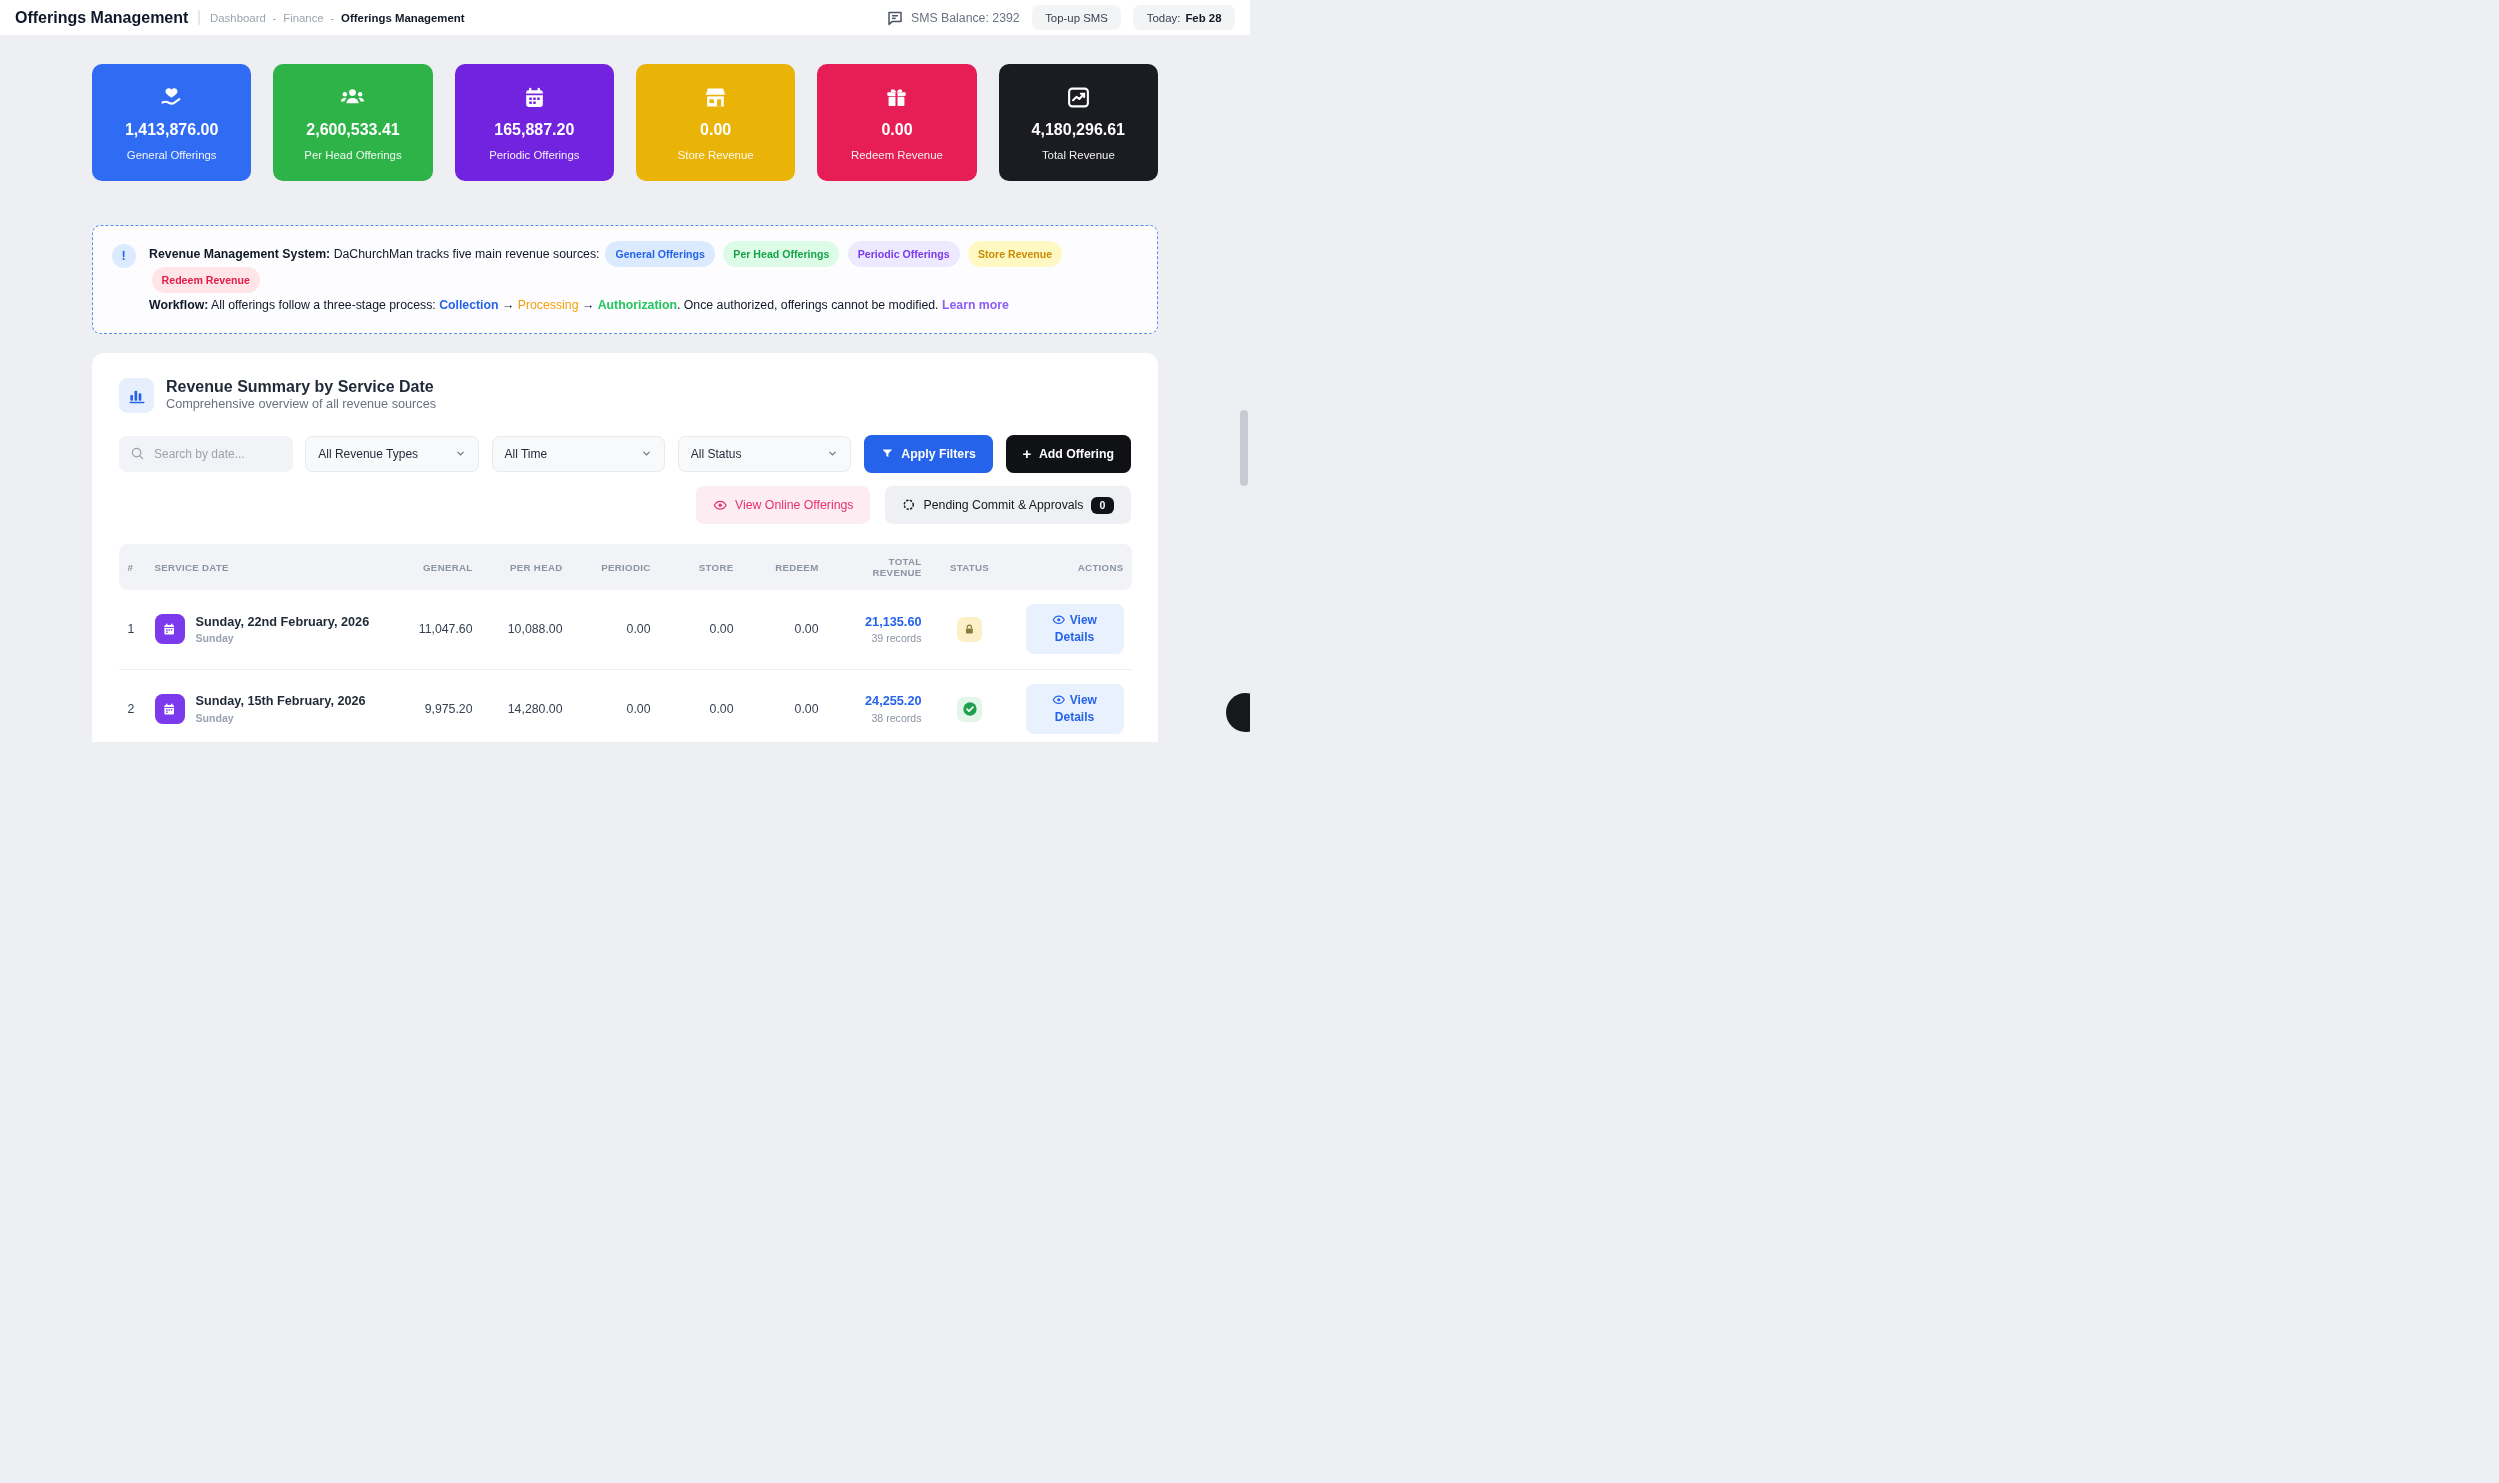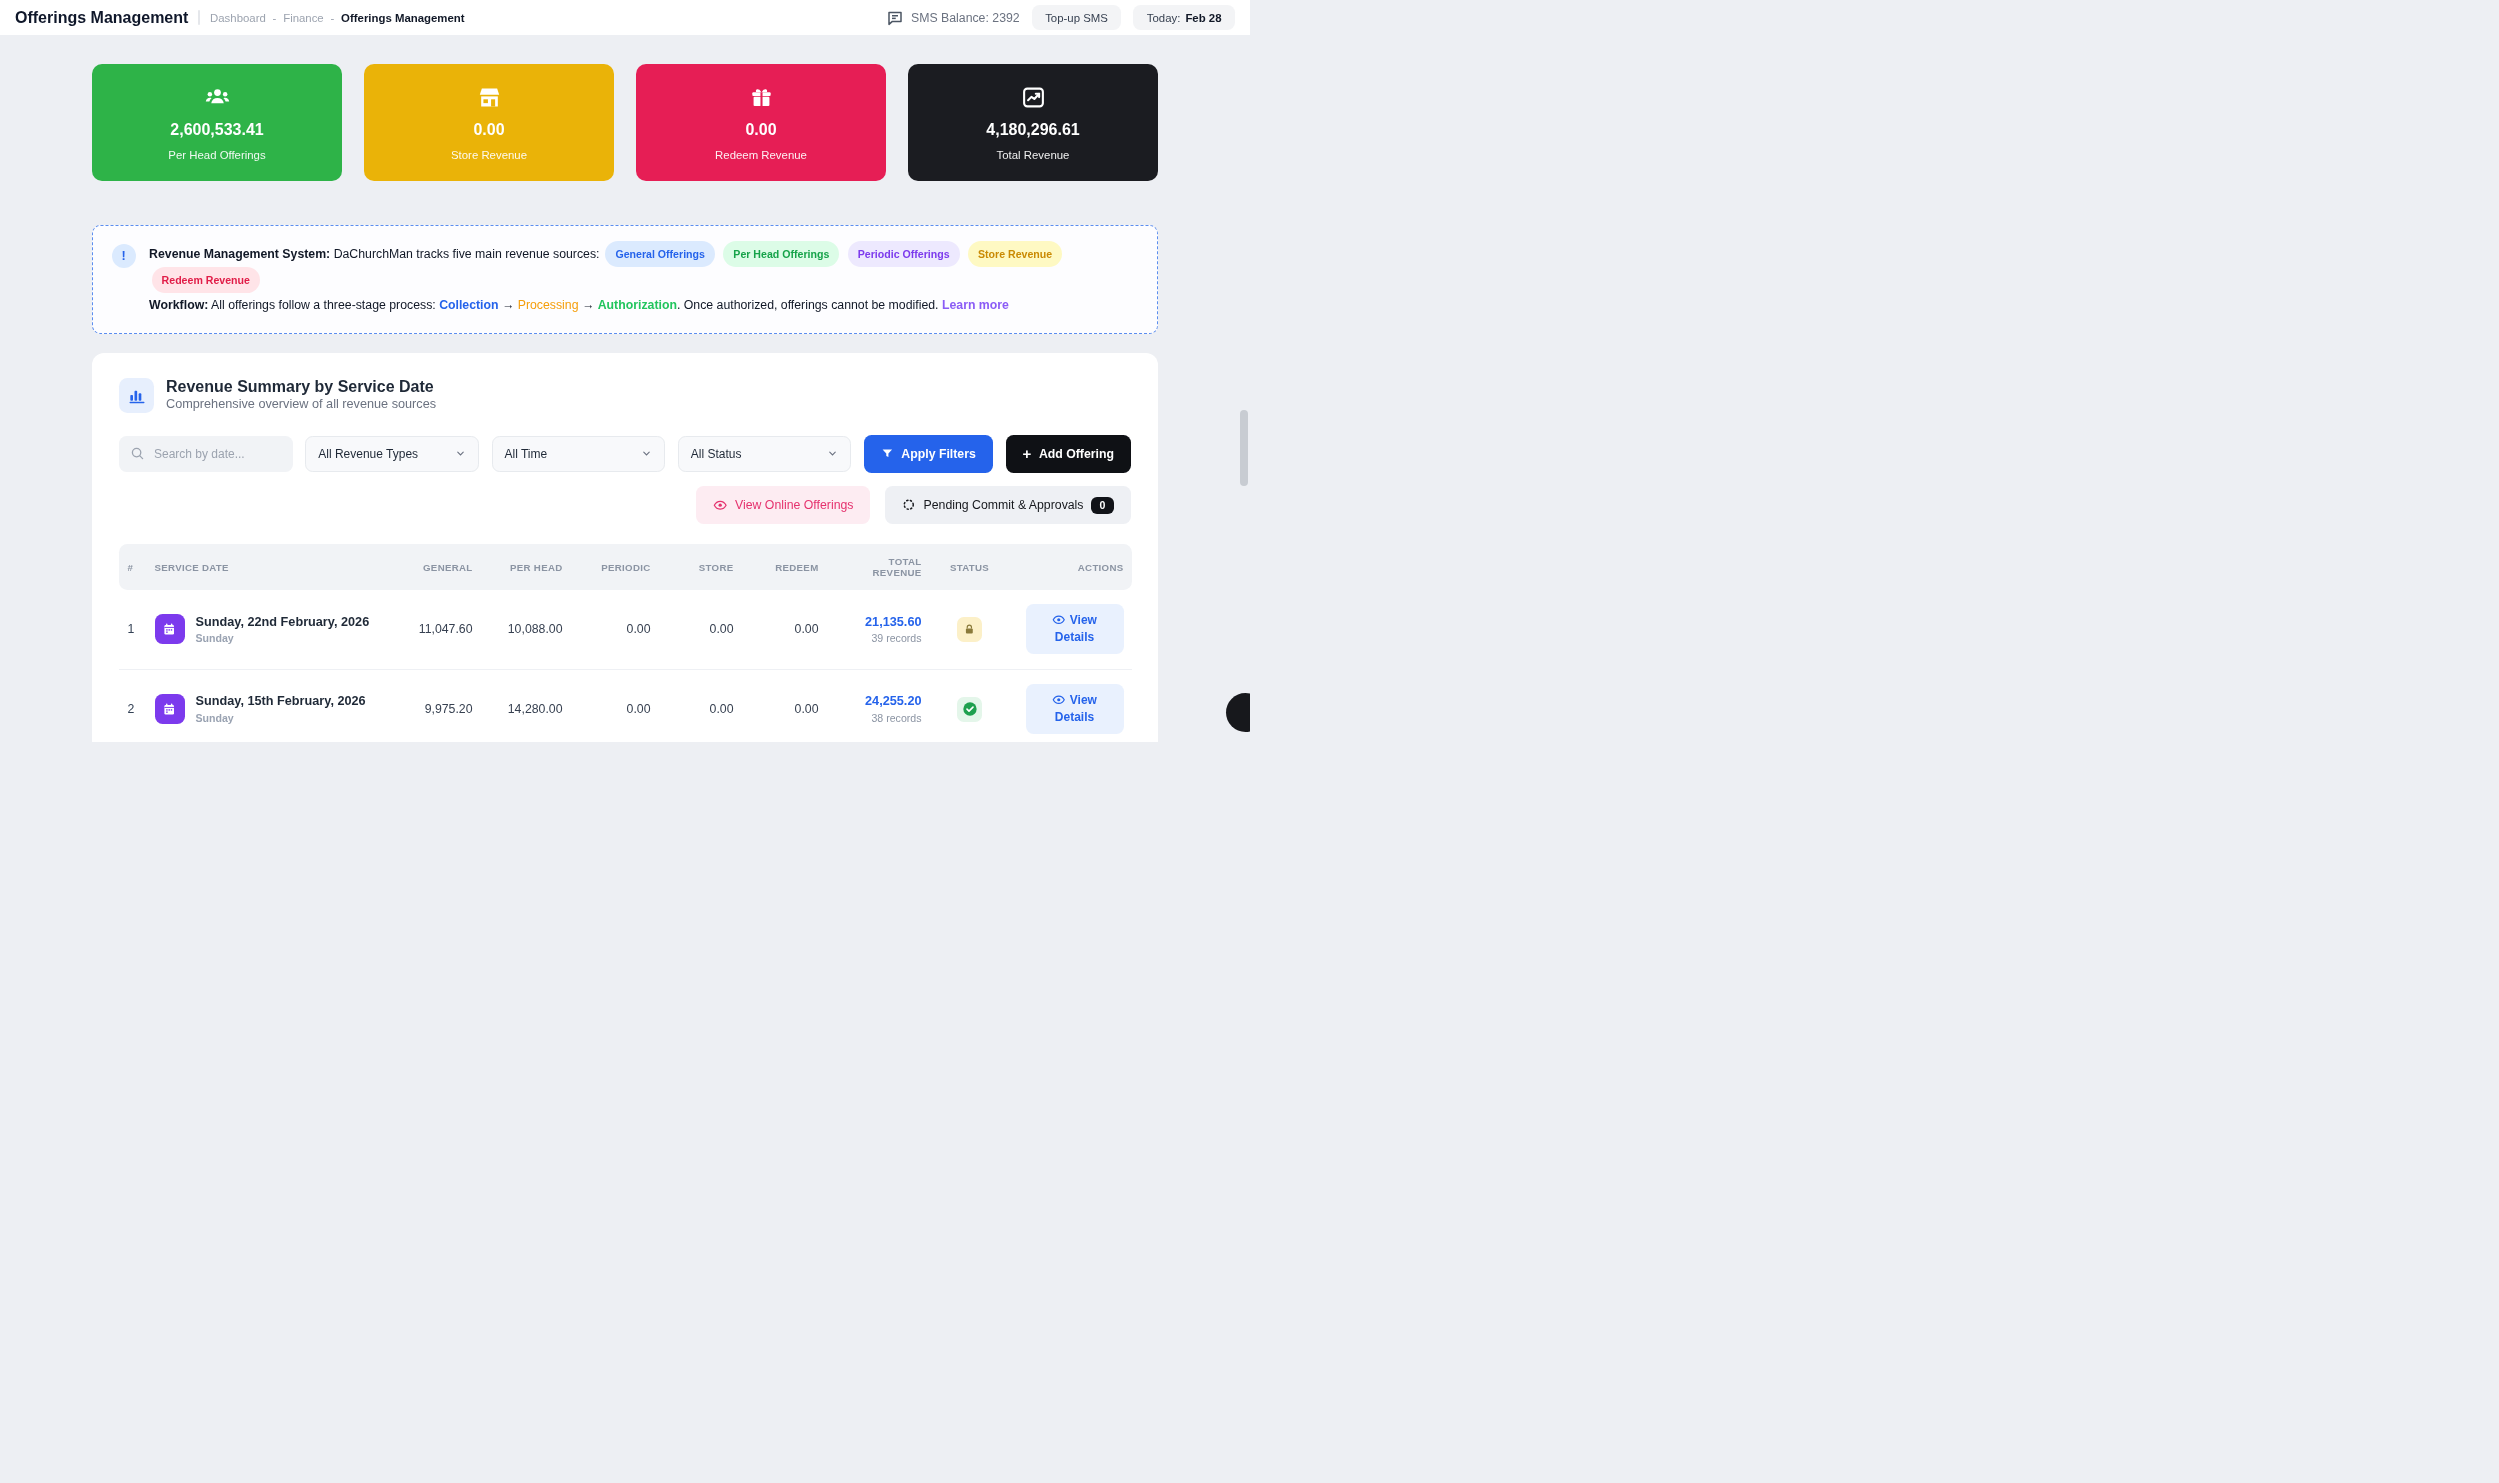--- a/index.html
+++ b/index.html
@@ -203,36 +203,63 @@
       <span>Today:</span>
       <span class="today-val">Feb 28</span>
     </div>
   </div>
 </header>
 
 <div class="content">
 
   <section class="cards">
 
+    <div class="stat-card card-0">
+      <div class="ic">
+        <svg width="27" height="27" viewBox="0 0 24 24">
+            <path fill="#fff" d="M12 5.2c-1.4-2-4.4-1.7-5.2.5-.7 1.9.9 3.4 5.2 6.5 4.3-3.1 5.9-4.6 5.2-6.5-.8-2.2-3.8-2.5-5.2-.5z"></path>
+            <path d="M4 16.5c2.1-1.1 3.6-1 5.6.2 1.5.9 3.7.9 5.1-.2l4.3-3" fill="none" stroke="#fff" stroke-width="1.9" stroke-linecap="round"></path>
+          </svg>
+      </div>
+      <div class="stat-value">1,413,876.00</div>
+      <div class="stat-label">General Offerings</div>
+    </div>
 
     <div class="stat-card card-1">
       <div class="ic">
         <svg width="29" height="27" viewBox="0 0 24 24" fill="#fff">
             <circle cx="12" cy="7.6" r="3"></circle>
             <path d="M6.4 17c.5-3 2.7-4.6 5.6-4.6s5.1 1.6 5.6 4.6z"></path>
             <circle cx="5.2" cy="9" r="2"></circle>
             <path d="M1.6 15.6c.4-2.2 1.8-3.3 3.6-3.3.5 0 1 .1 1.5.3-1 1-1.6 1.8-1.9 3z"></path>
             <circle cx="18.8" cy="9" r="2"></circle>
             <path d="M22.4 15.6c-.4-2.2-1.8-3.3-3.6-3.3-.5 0-1 .1-1.5.3 1 1 1.6 1.8 1.9 3z"></path>
           </svg>
       </div>
       <div class="stat-value">2,600,533.41</div>
       <div class="stat-label">Per Head Offerings</div>
     </div>
 
+    <div class="stat-card card-2">
+      <div class="ic">
+        <svg width="25" height="27" viewBox="0 0 24 24">
+            <rect x="4" y="5" width="16" height="16" rx="2.2" fill="#fff"></rect>
+            <rect x="6.8" y="2.6" width="2.2" height="4.4" rx="1.1" fill="#fff"></rect>
+            <rect x="15" y="2.6" width="2.2" height="4.4" rx="1.1" fill="#fff"></rect>
+            <rect x="4" y="8.2" width="16" height="1.6" fill="var(--c)"></rect>
+            <rect x="7" y="12" width="2.4" height="2.4" fill="var(--c)"></rect>
+            <rect x="10.8" y="12" width="2.4" height="2.4" fill="var(--c)"></rect>
+            <rect x="14.6" y="12" width="2.4" height="2.4" fill="var(--c)"></rect>
+            <rect x="7" y="15.8" width="2.4" height="2.4" fill="var(--c)"></rect>
+            <rect x="10.8" y="15.8" width="2.4" height="2.4" fill="var(--c)"></rect>
+          </svg>
+      </div>
+      <div class="stat-value">165,887.20</div>
+      <div class="stat-label">Periodic Offerings</div>
+    </div>
 
     <div class="stat-card card-3">
       <div class="ic">
         <svg width="27" height="27" viewBox="0 0 24 24">
             <path d="M3.4 9.6L5.2 4h13.6l1.8 5.6H3.4z" fill="#fff"></path>
             <path d="M4.6 11h14.8v9H4.6z" fill="#fff"></path>
             <rect x="13.4" y="13.6" width="3.6" height="6.4" fill="var(--c)"></rect>
             <rect x="6.6" y="13.6" width="4" height="3.4" fill="var(--c)"></rect>
           </svg>
       </div>

